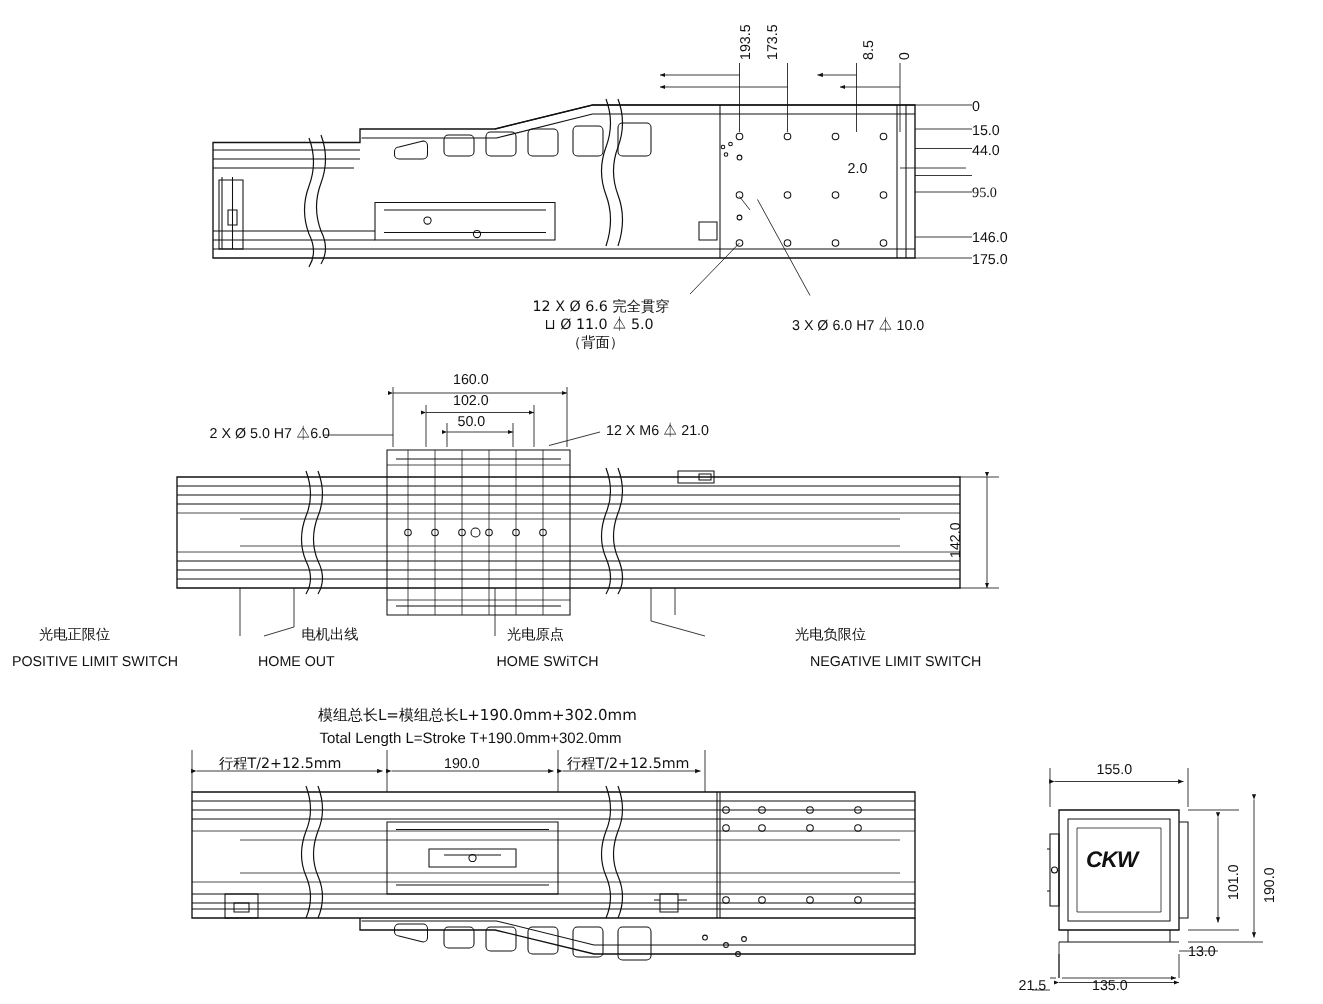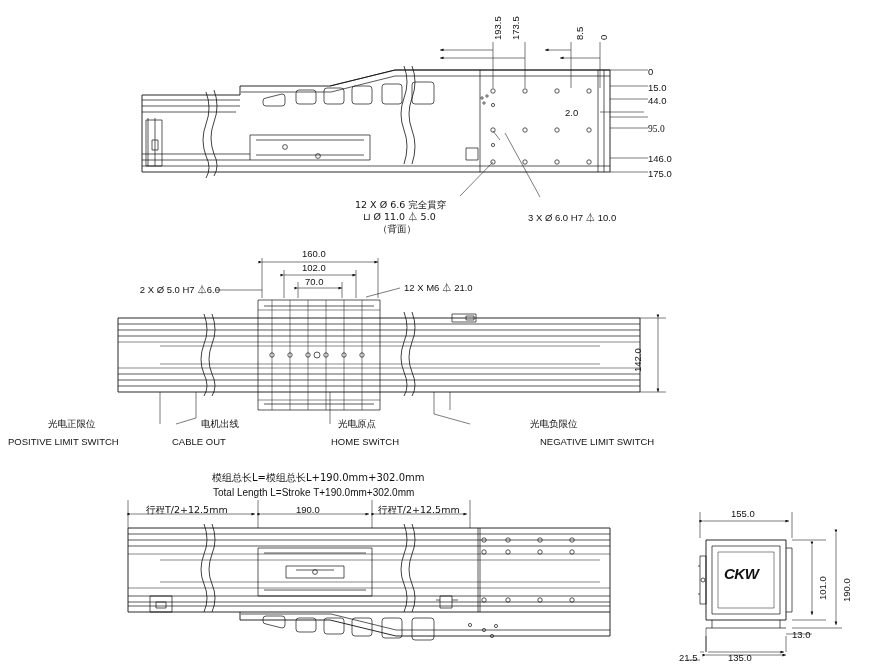--- a/index.html
+++ b/index.html
@@ -262,29 +262,29 @@
 <div class="lbl" style="left:648px;top:153px;">146.0</div>
 <div class="lbl" style="left:648px;top:168px;">175.0</div>
 
 <div class="lbl cjk" style="left:355px;top:199px;">12 X Ø 6.6 完全貫穿</div>
 <div class="lbl cjk" style="left:363px;top:211px;">⊔ Ø 11.0 ⏃ 5.0</div>
 <div class="lbl cjk" style="left:378px;top:223px;">（背面）</div>
 <div class="lbl" style="left:528px;top:212px;">3 X Ø 6.0 H7 ⏃   10.0</div>
 
 <div class="lbl" style="left:302px;top:248px;">160.0</div>
 <div class="lbl" style="left:302px;top:262px;">102.0</div>
-<div class="lbl" style="left:305px;top:276px;">70.0</div>
+<div class="lbl" style="left:305px;top:276px;">50.0</div>
 <div class="lbl r" style="left:136px;top:284px;width:84px;">2 X Ø 5.0 H7 ⏃6.0</div>
 <div class="lbl" style="left:404px;top:282px;">12 X M6 ⏃ 21.0</div>
 <div class="lbl vert" style="left:632px;top:372px;transform:rotate(-90deg);">142.0</div>
 
-<div class="lbl cjk" style="left:48px;top:418px;">光电正限位</div>
+<div class="lbl cjk" style="left:26px;top:418px;">光电正限位</div>
 <div class="lbl" style="left:8px;top:436px;">POSITIVE LIMIT SWITCH</div>
 <div class="lbl cjk" style="left:176px;top:418px;padding-left:25px;">电机出线</div>
-<div class="lbl" style="left:172px;top:436px;">CABLE OUT</div>
+<div class="lbl" style="left:172px;top:436px;">HOME OUT</div>
 <div class="lbl cjk" style="left:338px;top:418px;">光电原点</div>
 <div class="lbl" style="left:331px;top:436px;">HOME SWiTCH</div>
 <div class="lbl cjk" style="left:530px;top:418px;">光电负限位</div>
 <div class="lbl" style="left:492px;top:436px;padding-left:48px;">NEGATIVE LIMIT SWITCH</div>
 
 <div class="lbl cjk big" style="left:212px;top:472px;">模组总长L=模组总长L+190.0mm+302.0mm</div>
 <div class="lbl big" style="left:213px;top:487px;">Total Length L=Stroke T+190.0mm+302.0mm</div>
 <div class="lbl cjk" style="left:146px;top:504px;">行程T/2+12.5mm</div>
 <div class="lbl" style="left:296px;top:504px;">190.0</div>
 <div class="lbl cjk" style="left:378px;top:504px;">行程T/2+12.5mm</div>

